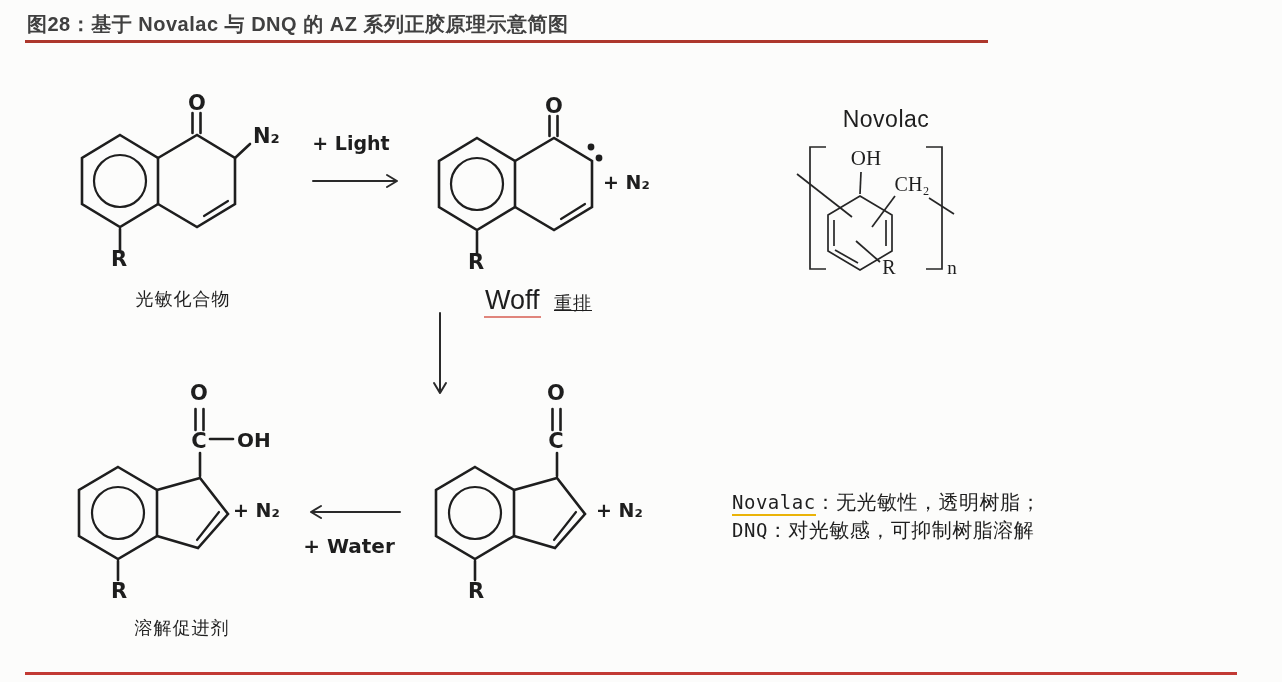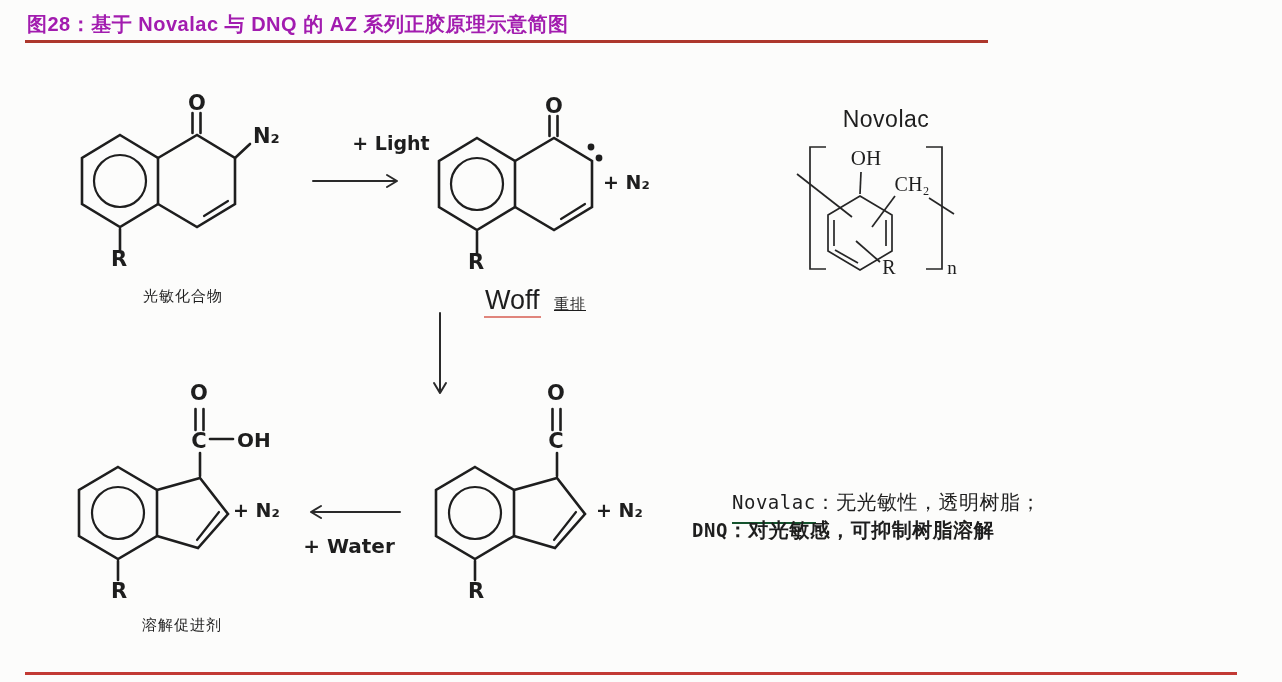--- a/index.html
+++ b/index.html
@@ -8,39 +8,39 @@
     width:1282px;height:682px;
     background:#fcfcfb;
     overflow:hidden;
     font-family:"Liberation Sans", sans-serif;
     color:#1e1e1e;
   }
   .abs{position:absolute;}
   .cx{transform:translateX(-50%);}
   
   .fig-title{
-    font-size:20px;font-weight:bold;color:#a21caf;
+    font-size:20px;font-weight:bold;color:#404040;
     letter-spacing:0.5px;white-space:nowrap;
     font-family:"Liberation Sans", sans-serif;
   }
   .rule{background:#ad372c;height:2.5px;}
   .rule-bottom{background:#c23a34;height:3px;}
   
   .atom{font-weight:bold;font-size:21px;font-family:"DejaVu Sans", sans-serif;white-space:nowrap;}
   .atom-sm{font-weight:bold;font-size:19px;font-family:"DejaVu Sans", sans-serif;white-space:nowrap;}
   
-  .caption{font-size:15px;font-family:"Liberation Serif", serif;white-space:nowrap;letter-spacing:1px;}
+  .caption{font-size:18px;font-family:"Liberation Serif", serif;white-space:nowrap;letter-spacing:1px;}
   .woff-en{font-size:27px;font-family:"Liberation Sans", sans-serif;border-bottom:2px solid #e0857c;padding:0 1px 1px 1px;}
   
   .serif-lab{font-family:"Liberation Serif", serif;font-size:20px;white-space:nowrap;}
   .novolac-title{font-family:"Liberation Sans", sans-serif;font-size:23px;letter-spacing:0.5px;}
   
   .note-line{font-size:20px;white-space:nowrap;font-family:"Liberation Serif", serif;letter-spacing:0.5px;}
   .note-label{font-family:"DejaVu Sans Mono", monospace;font-size:19px;}
-  .note-underline{border-bottom:2px solid #14532d;padding-bottom:9px;}
+  .note-underline{border-bottom:2px solid #eab308;padding-bottom:1px;}
   
   .watermark{
     font-size:37px;font-weight:bold;letter-spacing:2px;white-space:nowrap;
     color:#ffffff;
     text-shadow:0 0 1px rgba(150,150,150,0.85), 3px 4px 4px rgba(90,90,90,0.7), -1px -1px 1px rgba(170,170,170,0.5);
     font-family:"Liberation Sans", sans-serif;
   }
   svg .bond{stroke:#1e1e1e;fill:none;stroke-width:2.6;stroke-linecap:round;}
   svg .bond-thin{stroke:#1e1e1e;fill:none;stroke-width:2.2;stroke-linecap:round;}
   svg .nov{stroke:#262626;fill:none;stroke-width:1.7;stroke-linecap:butt;}
@@ -125,21 +125,21 @@
       <path class="bond" d="M195.5,430 L195.5,409 M203.5,430 L203.5,409"></path>
       <path class="bond" d="M118,561 L118,580"></path>
     </g>
   </svg>
 
   <div class="abs cx atom" style="left:197px;top:91px;">O</div>
   <div class="abs atom" style="left:253px;top:124px;">N₂</div>
   <div class="abs cx atom" style="left:119px;top:247px;">R</div>
   <div class="abs cx caption" style="left:183px;top:287px;">光敏化合物</div>
 
-  <div class="abs cx atom-sm" style="left:351px;top:132px;margin-left:40px;">+ Light</div>
+  <div class="abs cx atom-sm" style="left:351px;top:132px;">+ Light</div>
 
   <div class="abs cx atom" style="left:554px;top:94px;">O</div>
   <div class="abs atom-sm" style="left:603px;top:171px;">+ N₂</div>
   <div class="abs cx atom" style="left:476px;top:250px;">R</div>
   <div class="abs" style="left:484px;top:285px;">
     <span class="woff-en">Woff</span>
     <span class="caption" style="margin-left:9px;text-decoration:underline;">重排</span>
   </div>
 
   <div class="abs cx novolac-title" style="left:886px;top:106px;">Novolac</div>
@@ -158,19 +158,19 @@
   <div class="abs cx caption" style="left:182px;top:616px;">溶解促进剂</div>
 
   <div class="abs cx atom" style="left:556px;top:381px;">O</div>
   <div class="abs cx atom" style="left:556px;top:429px;">C</div>
   <div class="abs atom-sm" style="left:596px;top:499px;">+ N₂</div>
   <div class="abs cx atom" style="left:476px;top:579px;">R</div>
 
   <div class="abs note-line" style="left:732px;top:489px;">
     <span class="note-label note-underline">Novalac</span><span>：无光敏性，透明树脂；</span>
   </div>
-  <div class="abs note-line" style="left:692px;top:517px;font-weight:bold;">
+  <div class="abs note-line" style="left:732px;top:517px;">
     <span class="note-label">DNQ</span><span>：对光敏感，可抑制树脂溶解</span>
   </div>
 
   <div class="abs rule-bottom" style="left:25px;top:672px;width:1212px;"></div>
 
 </div>
 
 </body></html>

